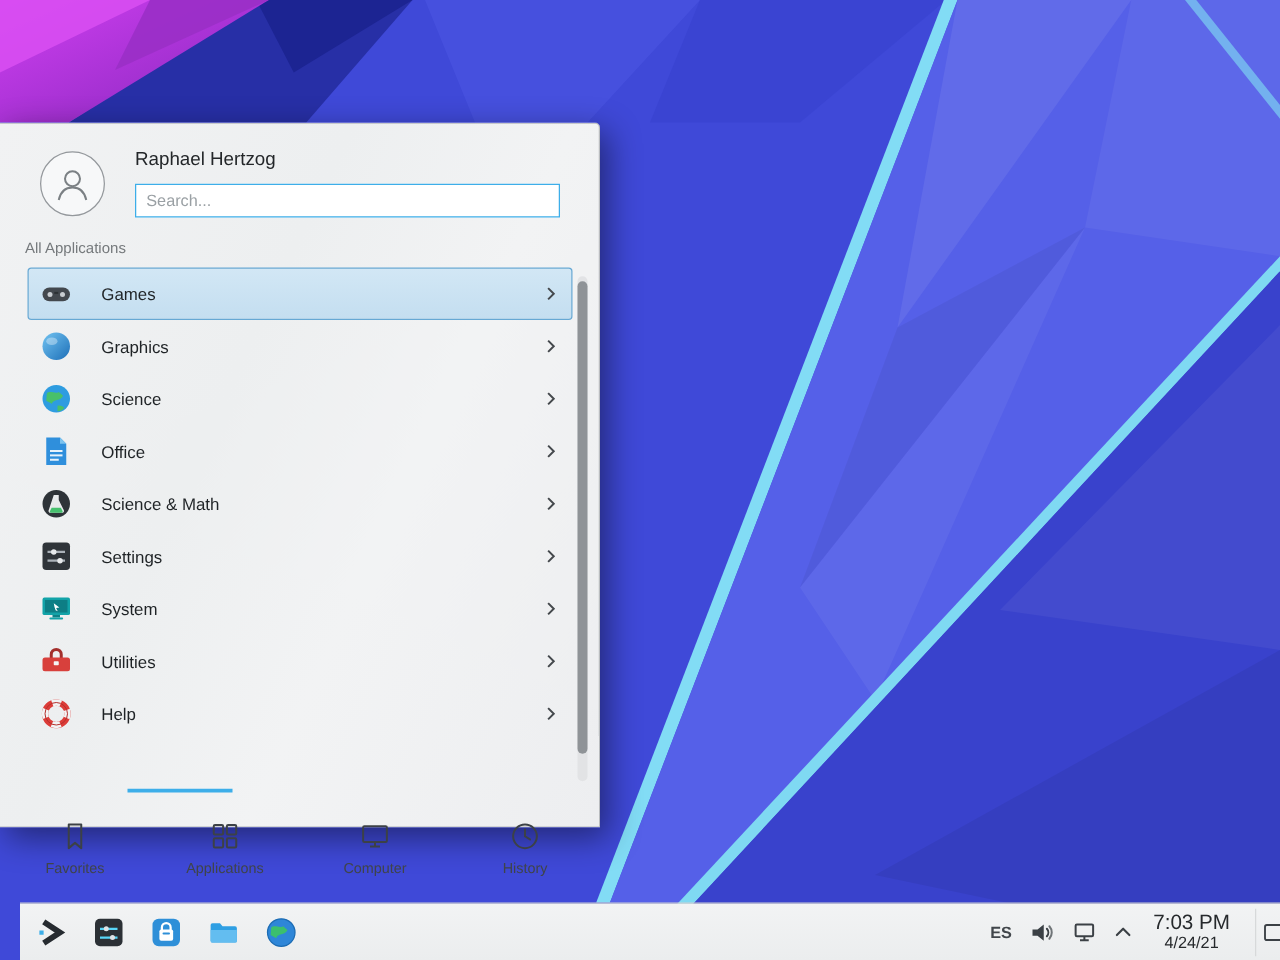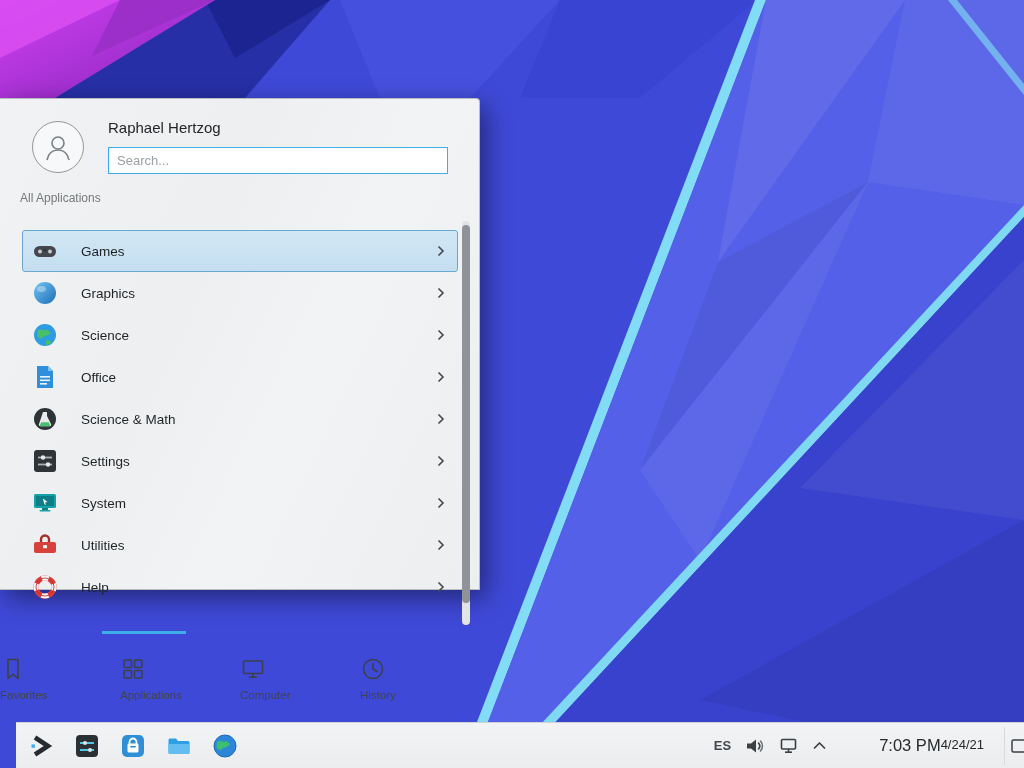--- a/index.html
+++ b/index.html
@@ -2,66 +2,66 @@
 <html><head>
 <meta charset="utf-8">
 <style>
   html,body{margin:0;padding:0;background:#000;}
   *{box-sizing:border-box;}
   .screen{position:relative;width:1024px;height:768px;overflow:hidden;
     font-family:"Liberation Sans","DejaVu Sans",sans-serif;-webkit-font-smoothing:antialiased;}
   .wallpaper{position:absolute;inset:0;}
 
   
-  .kickoff{position:absolute;left:0;top:98px;width:480px;height:492px;
+  .kickoff{position:absolute;left:0;top:98px;width:480px;height:564px;
     background:linear-gradient(115deg,#f1f2f3 0%,#edeff0 38%,#f2f3f4 62%,#edeef0 100%);
     border:1px solid rgba(120,124,128,.45);border-left:none;border-radius:0 4px 0 0;
     box-shadow:6px 8px 26px rgba(0,0,0,.45);}
   .kickoff-header{position:absolute;left:0;top:0;right:0;height:100px;}
   .avatar{position:absolute;left:32px;top:22px;width:52px;height:52px;border-radius:50%;
     border:1px solid #94989c;background:#f7f8f9;display:flex;align-items:center;justify-content:center;}
   .user-name{position:absolute;left:108px;top:20px;font-size:15px;color:#232629;}
   .search-input{position:absolute;left:108px;top:48px;width:340px;height:27px;
     border:1px solid #3daee9;border-radius:0;background:#ffffff;padding:0 8px;
     font-size:13px;color:#232629;outline:none;font-family:inherit;}
   .search-input::placeholder{color:#9aa0a4;}
   .section-label{position:absolute;left:20px;top:92px;font-size:12px;color:#75797c;}
 
-  .category-list{position:absolute;left:0;top:123px;width:480px;height:416px;overflow:hidden;
+  .category-list{position:absolute;left:0;top:107px;width:480px;height:416px;overflow:hidden;
     padding:8px 22px 0 22px;}
   .category-row{position:relative;height:42px;display:flex;align-items:center;
     border:1px solid transparent;border-radius:3px;padding:0 12px 0 8px;cursor:default;}
   .category-row.selected{background:linear-gradient(180deg,#d2e7f5,#c4def0);border:1px solid #66a8d4;}
   .cat-icon{width:28px;height:28px;flex:0 0 28px;margin-right:22px;}
   .cat-label{font-size:13.5px;color:#1f2326;flex:1;}
   .cat-arrow{width:8px;height:12px;flex:0 0 8px;}
 
   .kscrollbar-track{position:absolute;right:9px;top:122px;width:8px;height:404px;
     background:#e2e3e5;border-radius:4px;}
   .kscrollbar-thumb{position:absolute;right:9px;top:126px;width:8px;height:378px;
     background:#8f9397;border-radius:4px;}
 
   .footer-tabs{position:absolute;left:0;top:532px;width:480px;height:91px;display:flex;}
   .tab-indicator{position:absolute;left:102px;top:0;width:84px;height:3px;background:#3daee9;}
-  .ktab{flex:1 1 20%;display:flex;flex-direction:column;align-items:flex-start;justify-content:center;
+  .ktab{flex:1 1 20%;display:flex;flex-direction:column;align-items:center;justify-content:center;
     gap:7px;cursor:default;padding-top:4px;}
   .ktab-icon{width:26px;height:26px;}
   .ktab-label{font-size:11.5px;color:#3f4449;}
 
   
   .taskbar{position:absolute;left:16px;top:722px;width:1024px;height:46px;
     background:linear-gradient(180deg,#f2f3f4,#ebedee);border-top:1px solid #cfd1d3;
     display:flex;align-items:center;}
   .tb-left{display:flex;align-items:center;gap:16px;padding-left:10px;}
   .tb-icon{width:30px;height:30px;display:flex;align-items:center;justify-content:center;}
   .tb-right{margin-left:auto;display:flex;align-items:center;gap:14px;padding-right:6px;}
   .kb-layout{font-size:13px;font-weight:bold;color:#41464b;}
   .tray-icon{display:flex;align-items:center;justify-content:center;}
-  .clock{display:flex;flex-direction:row;align-items:center;line-height:1.12;
-    color:#26292c;padding:0 4px;margin-left:35px;}
+  .clock{display:flex;flex-direction:column;align-items:center;line-height:1.12;
+    color:#26292c;padding:0 4px;}
   .clock-time{font-size:16.5px;}
   .clock-date{font-size:13px;}
   .show-desktop{width:30px;height:38px;display:flex;align-items:center;justify-content:center;
     border-left:1px solid #d7d9da;margin-left:2px;}
 </style>
 </head>
 <body>
 
 <div class="screen">
 

